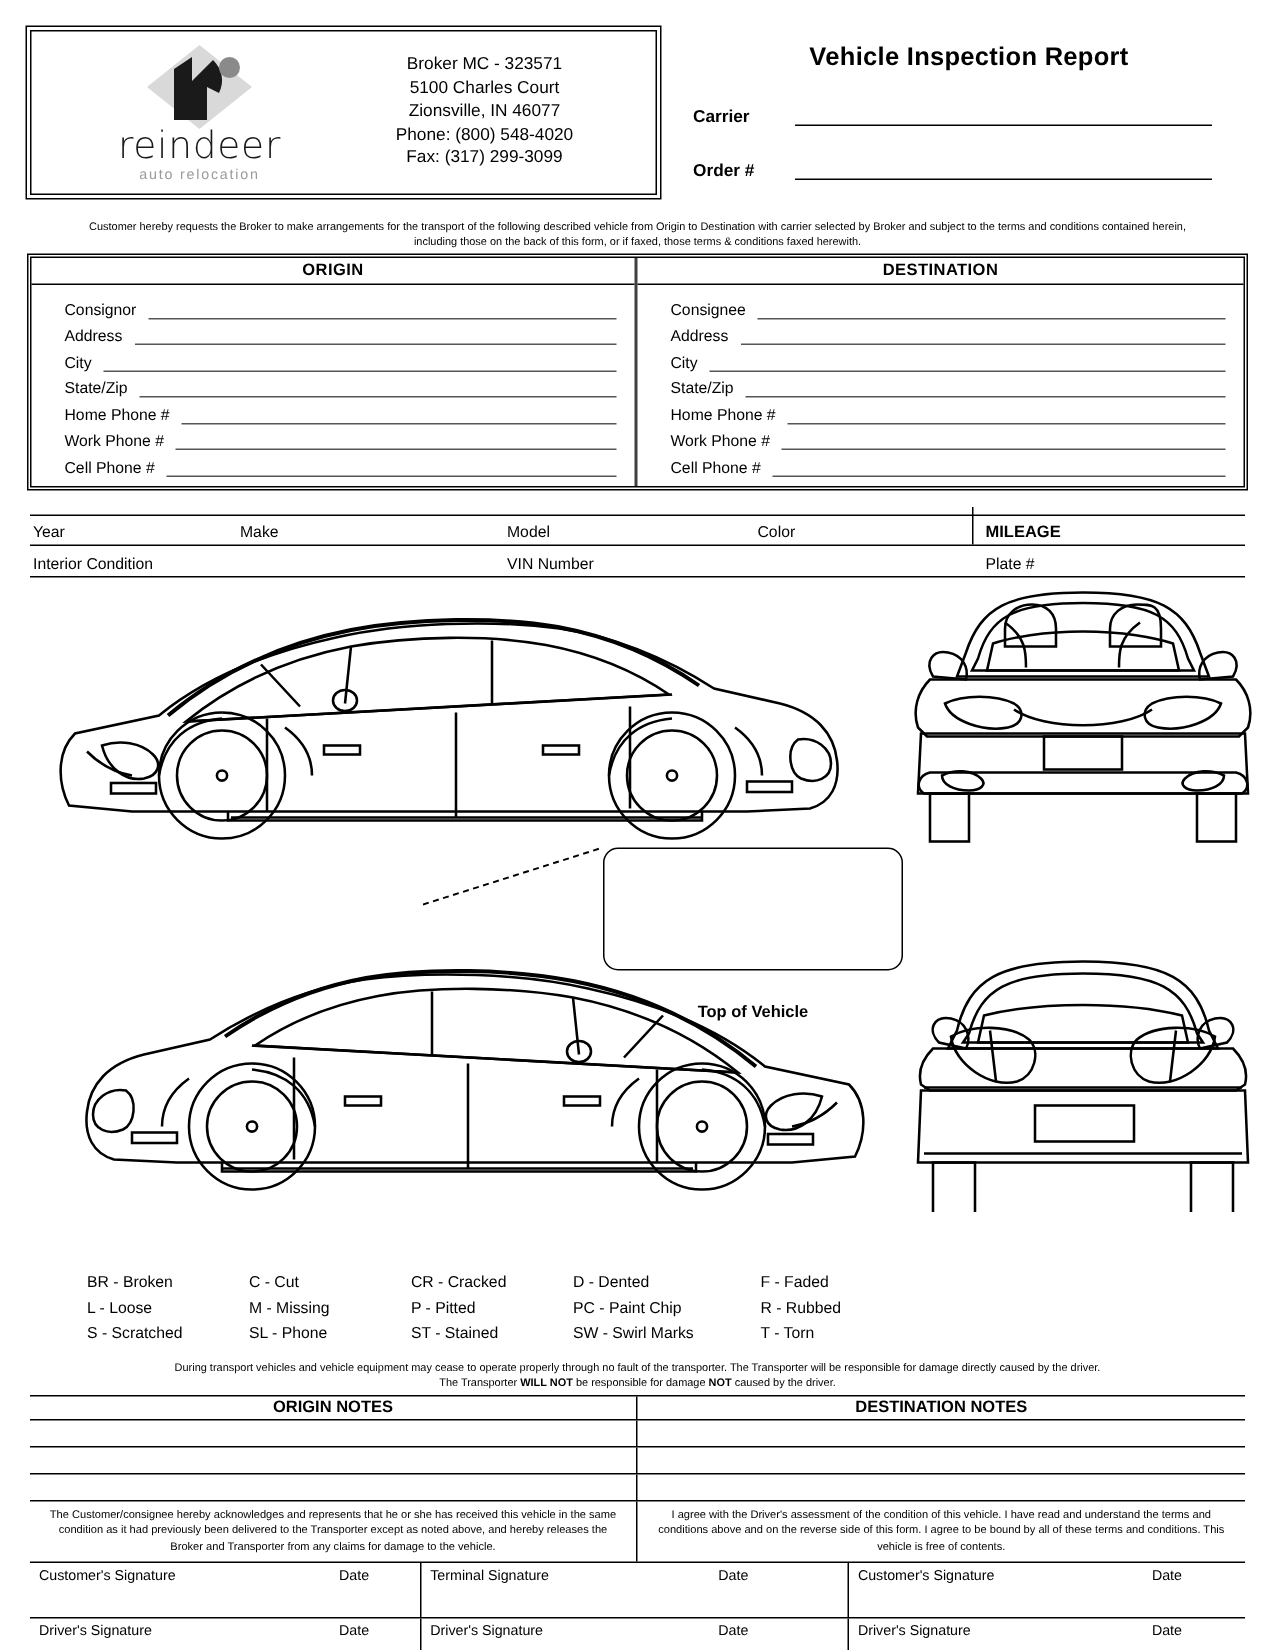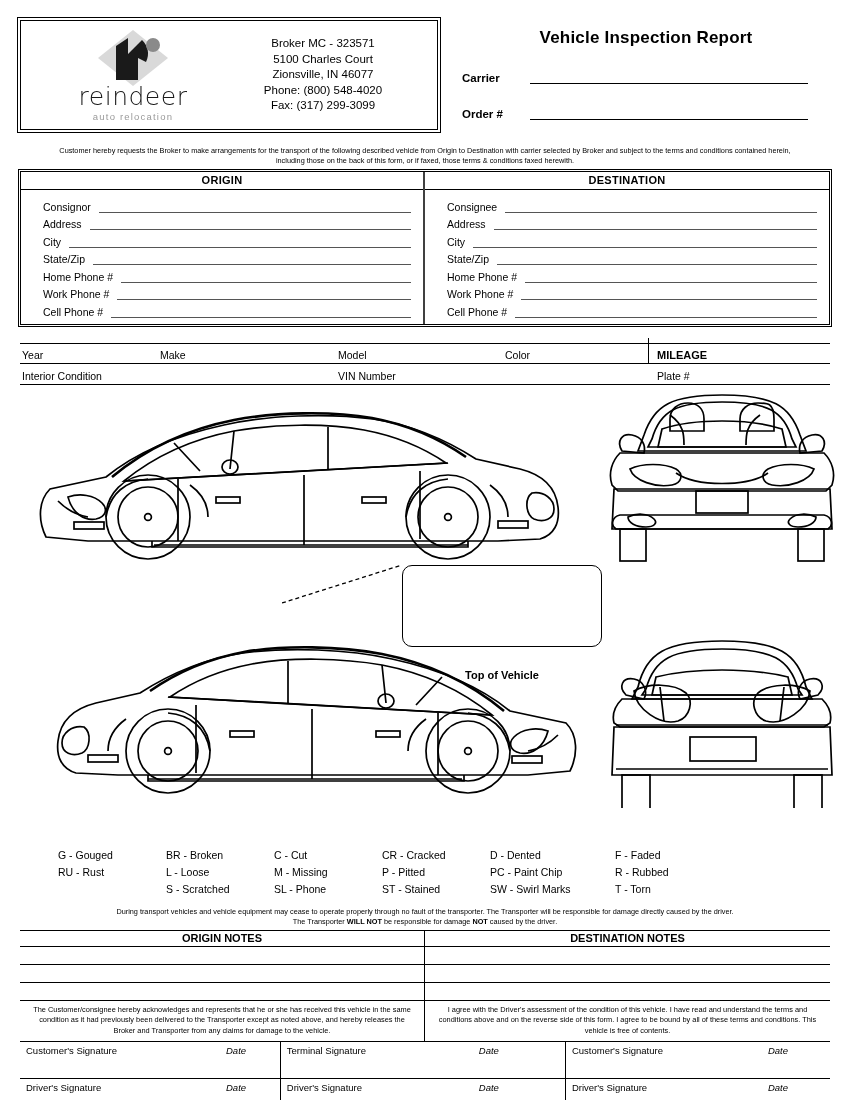--- a/index.html
+++ b/index.html
@@ -93,21 +93,21 @@
   .agree div:first-child { border-right: 1.4px solid #000; }
 
   
   .sig-row { display: flex; border-bottom: 1.4px solid #000; height: 37px; }
   .sig-cell { position: relative; border-right: 1.4px solid #000; }
   .sig-cell:last-child { border-right: none; }
   .sig-cell.c1 { width: 32.2%; }
   .sig-cell.c2 { width: 35.2%; }
   .sig-cell.c3 { width: 32.6%; }
   .sig-name { position: absolute; left: 6px; top: 3px; font-size: 9.5px; }
-  .sig-date { position: absolute; top: 3px; font-size: 9.5px; font-style: italic; }
+  .sig-date { position: absolute; top: 3px; font-size: 9.5px; }
 </style>
 </head>
 <body>
 
 <div class="page">
 
   <div class="header">
     <div class="logo-box">
       <div class="logo-wrap">
         <svg class="logo-mark" viewBox="0 0 78 60">
@@ -337,25 +337,20 @@
         <rect x="90" y="104" width="66" height="24"></rect>
         <path d="M16 136 L228 136"></path>
         <rect x="22" y="142" width="28" height="34"></rect>
         <rect x="194" y="142" width="28" height="34"></rect>
       </g>
     </svg>
   </div>
 
   <div class="legend">
     <div class="lg-col">
-      <div class="lg-item">G - Gouged</div>
-      <div class="lg-item">RU - Rust</div>
-      <div class="lg-item blank">&nbsp;</div>
-    </div>
-    <div class="lg-col">
       <div class="lg-item">BR - Broken</div>
       <div class="lg-item">L - Loose</div>
       <div class="lg-item">S - Scratched</div>
     </div>
     <div class="lg-col">
       <div class="lg-item">C - Cut</div>
       <div class="lg-item">M - Missing</div>
       <div class="lg-item">SL - Phone</div>
     </div>
     <div class="lg-col">

